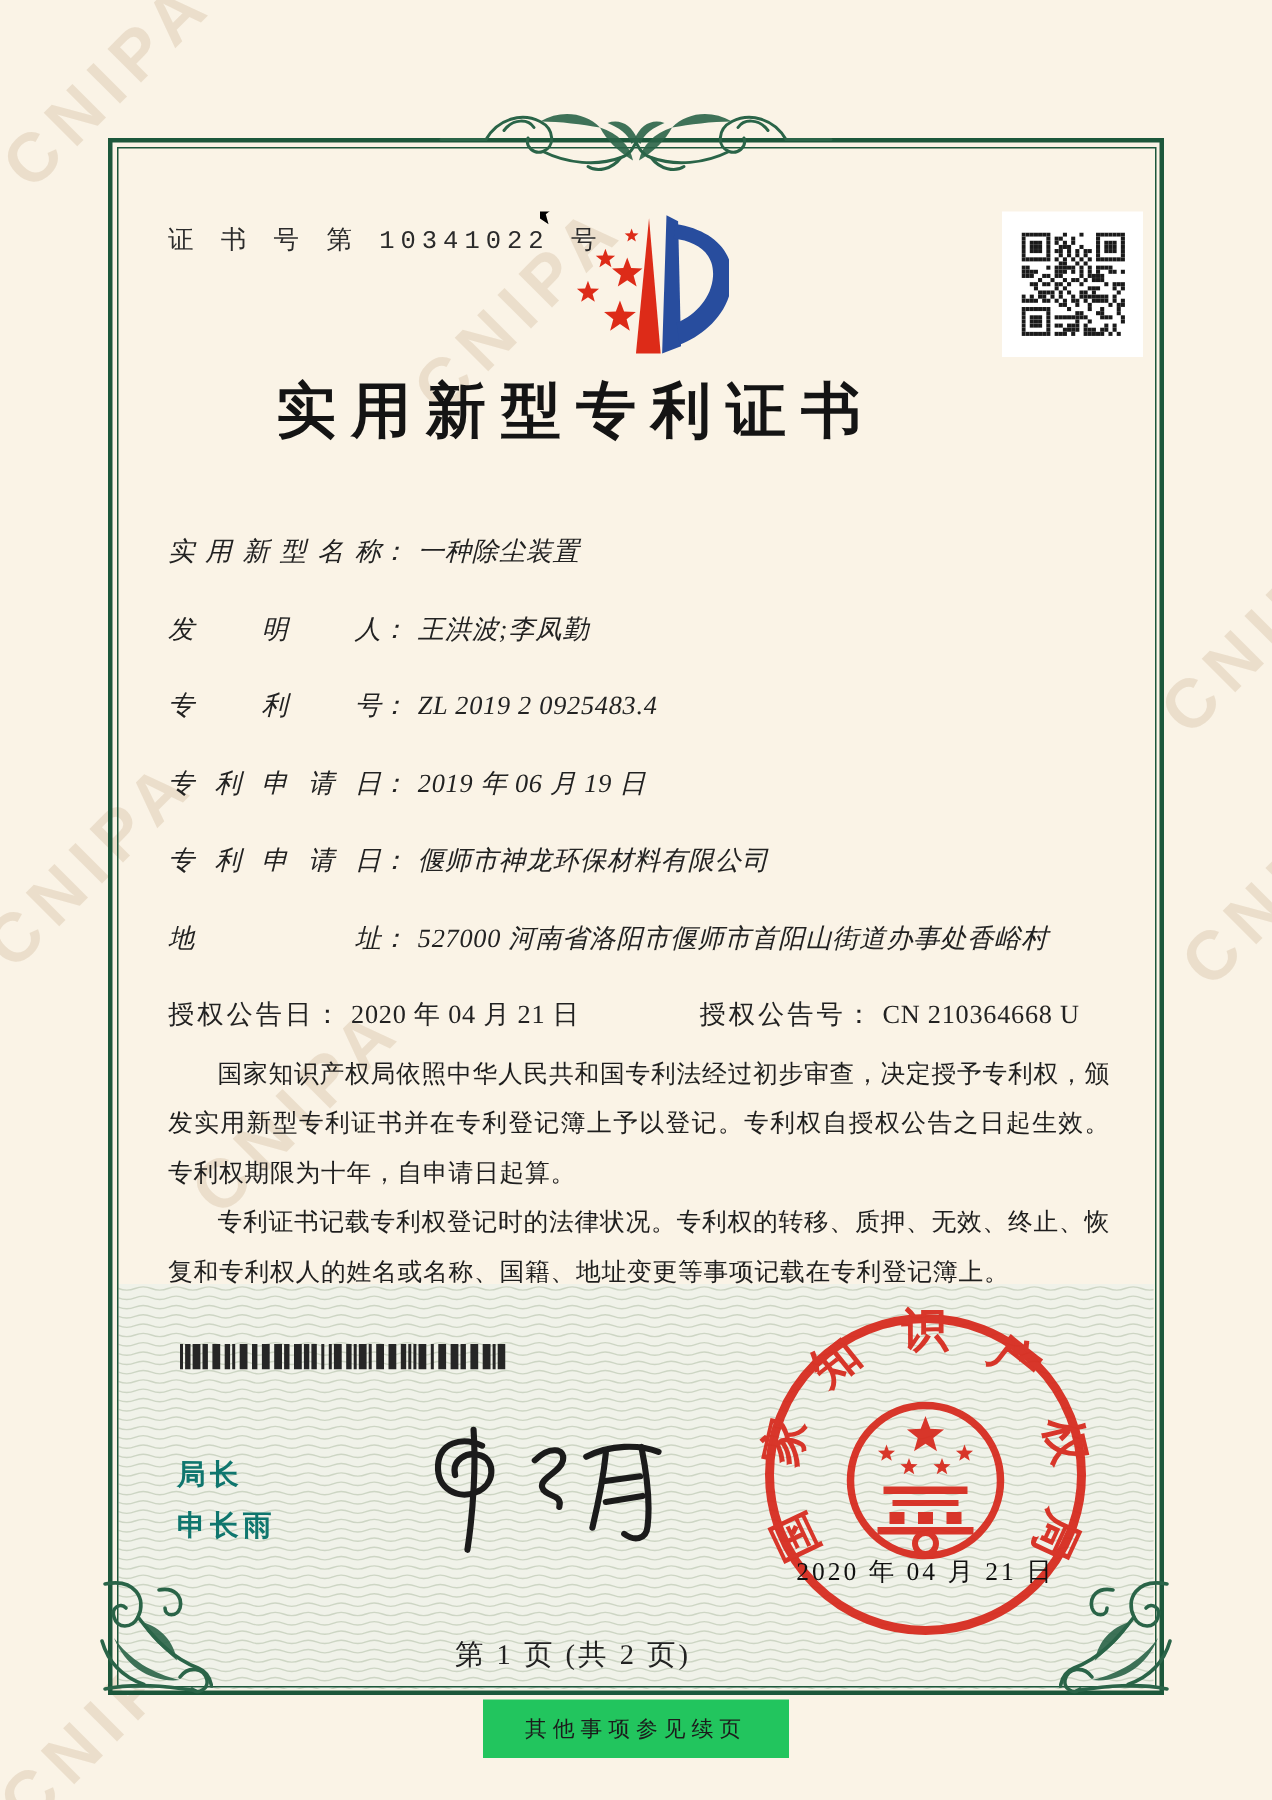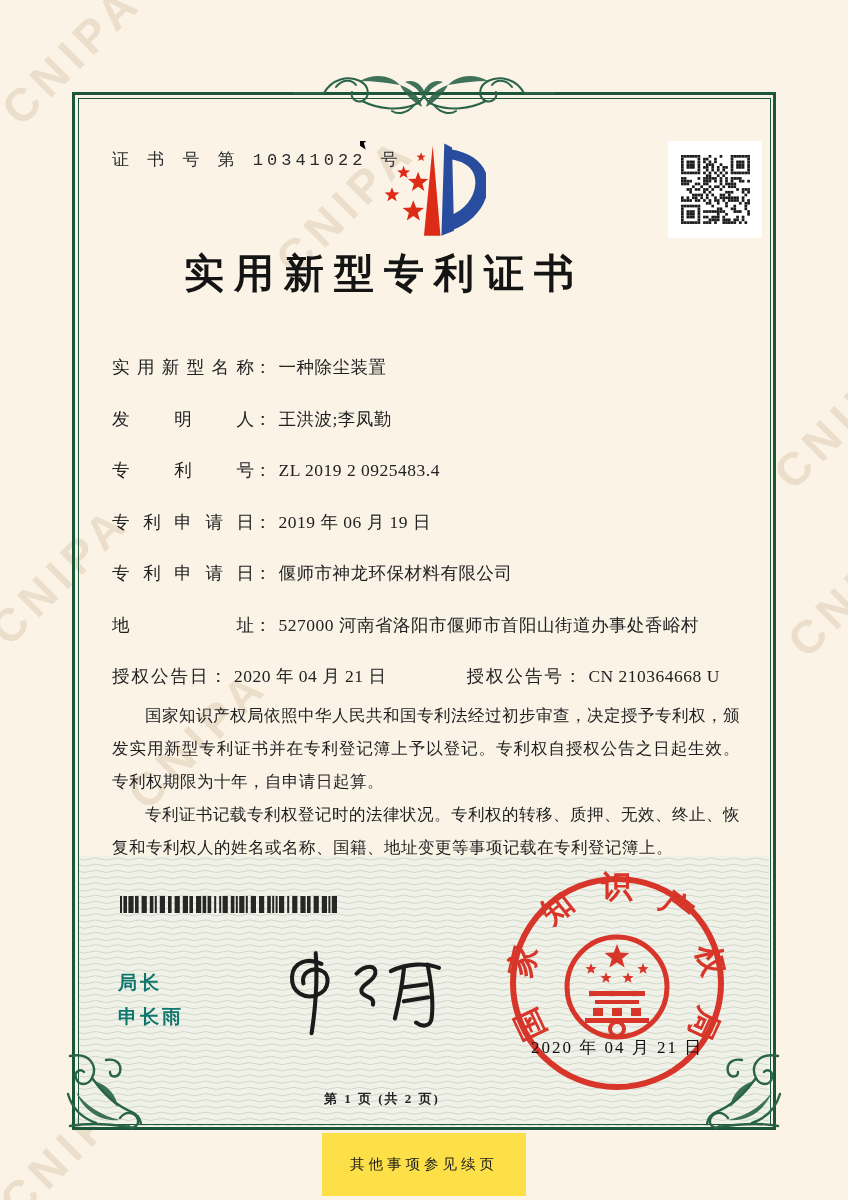--- a/index.html
+++ b/index.html
@@ -18,41 +18,41 @@
   
   .orn{position:absolute;z-index:4;}
   
   .cert-no{position:absolute;left:112px;top:148px;font-size:17px;letter-spacing:4px;color:#2b2b2b;z-index:5;font-family:Liberation Mono, monospace;}
   .logo{position:absolute;left:360px;top:141px;z-index:5;}
   .qrbox{position:absolute;left:668px;top:141px;width:94px;height:97px;background:#fff;z-index:5;
          display:flex;align-items:center;justify-content:center;}
   .title{position:absolute;left:0;top:246px;width:768px;text-align:center;font-size:40px;
          font-weight:bold;letter-spacing:10px;color:#141414;z-index:5;}
   .fields{position:absolute;left:112px;top:354px;width:640px;z-index:5;font-size:17.5px;}
-  .field-row{height:51.5px;display:flex;align-items:flex-start;line-height:26px;}
+  .field-row{height:51.5px;display:flex;align-items:flex-start;line-height:26px;font-style:italic;}
   .f-label{display:inline-block;width:142px;text-align:justify;text-align-last:justify;color:#222;}
   .f-colon{margin-right:7px;}
   .f-value{letter-spacing:.5px;}
   .grant-row{display:flex;height:51.5px;line-height:26px;}
   .g-label{letter-spacing:2px;}
   .g-pair2{margin-left:80px;}
   .paras{position:absolute;left:112px;top:699px;width:628px;z-index:5;font-size:16.5px;
          line-height:33px;text-align:justify;letter-spacing:.5px;color:#1e1e1e;}
   .paras p{margin:0;text-indent:2em;}
   .barcode{position:absolute;left:120px;top:896px;z-index:5;}
   .director{position:absolute;left:118px;z-index:6;font-family:"Liberation Sans","DejaVu Sans",sans-serif;
             font-weight:600;font-size:19px;color:#0f766e;letter-spacing:3px;}
   .sig{position:absolute;left:252px;top:946px;z-index:7;}
   .seal{position:absolute;left:505px;top:871px;z-index:6;opacity:.93;}
   .seal-date{position:absolute;left:505px;top:1036px;width:224px;text-align:center;z-index:8;
              font-size:17px;letter-spacing:2px;color:#101010;}
   .page-ind{position:absolute;left:0;top:1090px;width:764px;text-align:center;z-index:5;
-            font-size:13px;letter-spacing:2px;color:#222;font-weight:bold;}
+            font-size:19px;letter-spacing:2px;color:#222;}
   .cont-note{position:absolute;left:424px;top:1133px;transform:translateX(-50%);z-index:5;
-             background:#fde047;padding:22px 28px;font-size:14.5px;letter-spacing:4px;color:#1b1b1b;}
+             background:#22c55e;padding:10px 28px;font-size:14.5px;letter-spacing:4px;color:#1b1b1b;}
   svg{display:block;}
 </style>
 </head>
 <body>
 
 <div class="page">
 
   <div class="wm" style="left:-16px;top:28px;">CNIPA</div>
   <div class="wm" style="left:258px;top:178px;">CNIPA</div>
   <div class="wm" style="left:756px;top:392px;">CNIPA</div>

